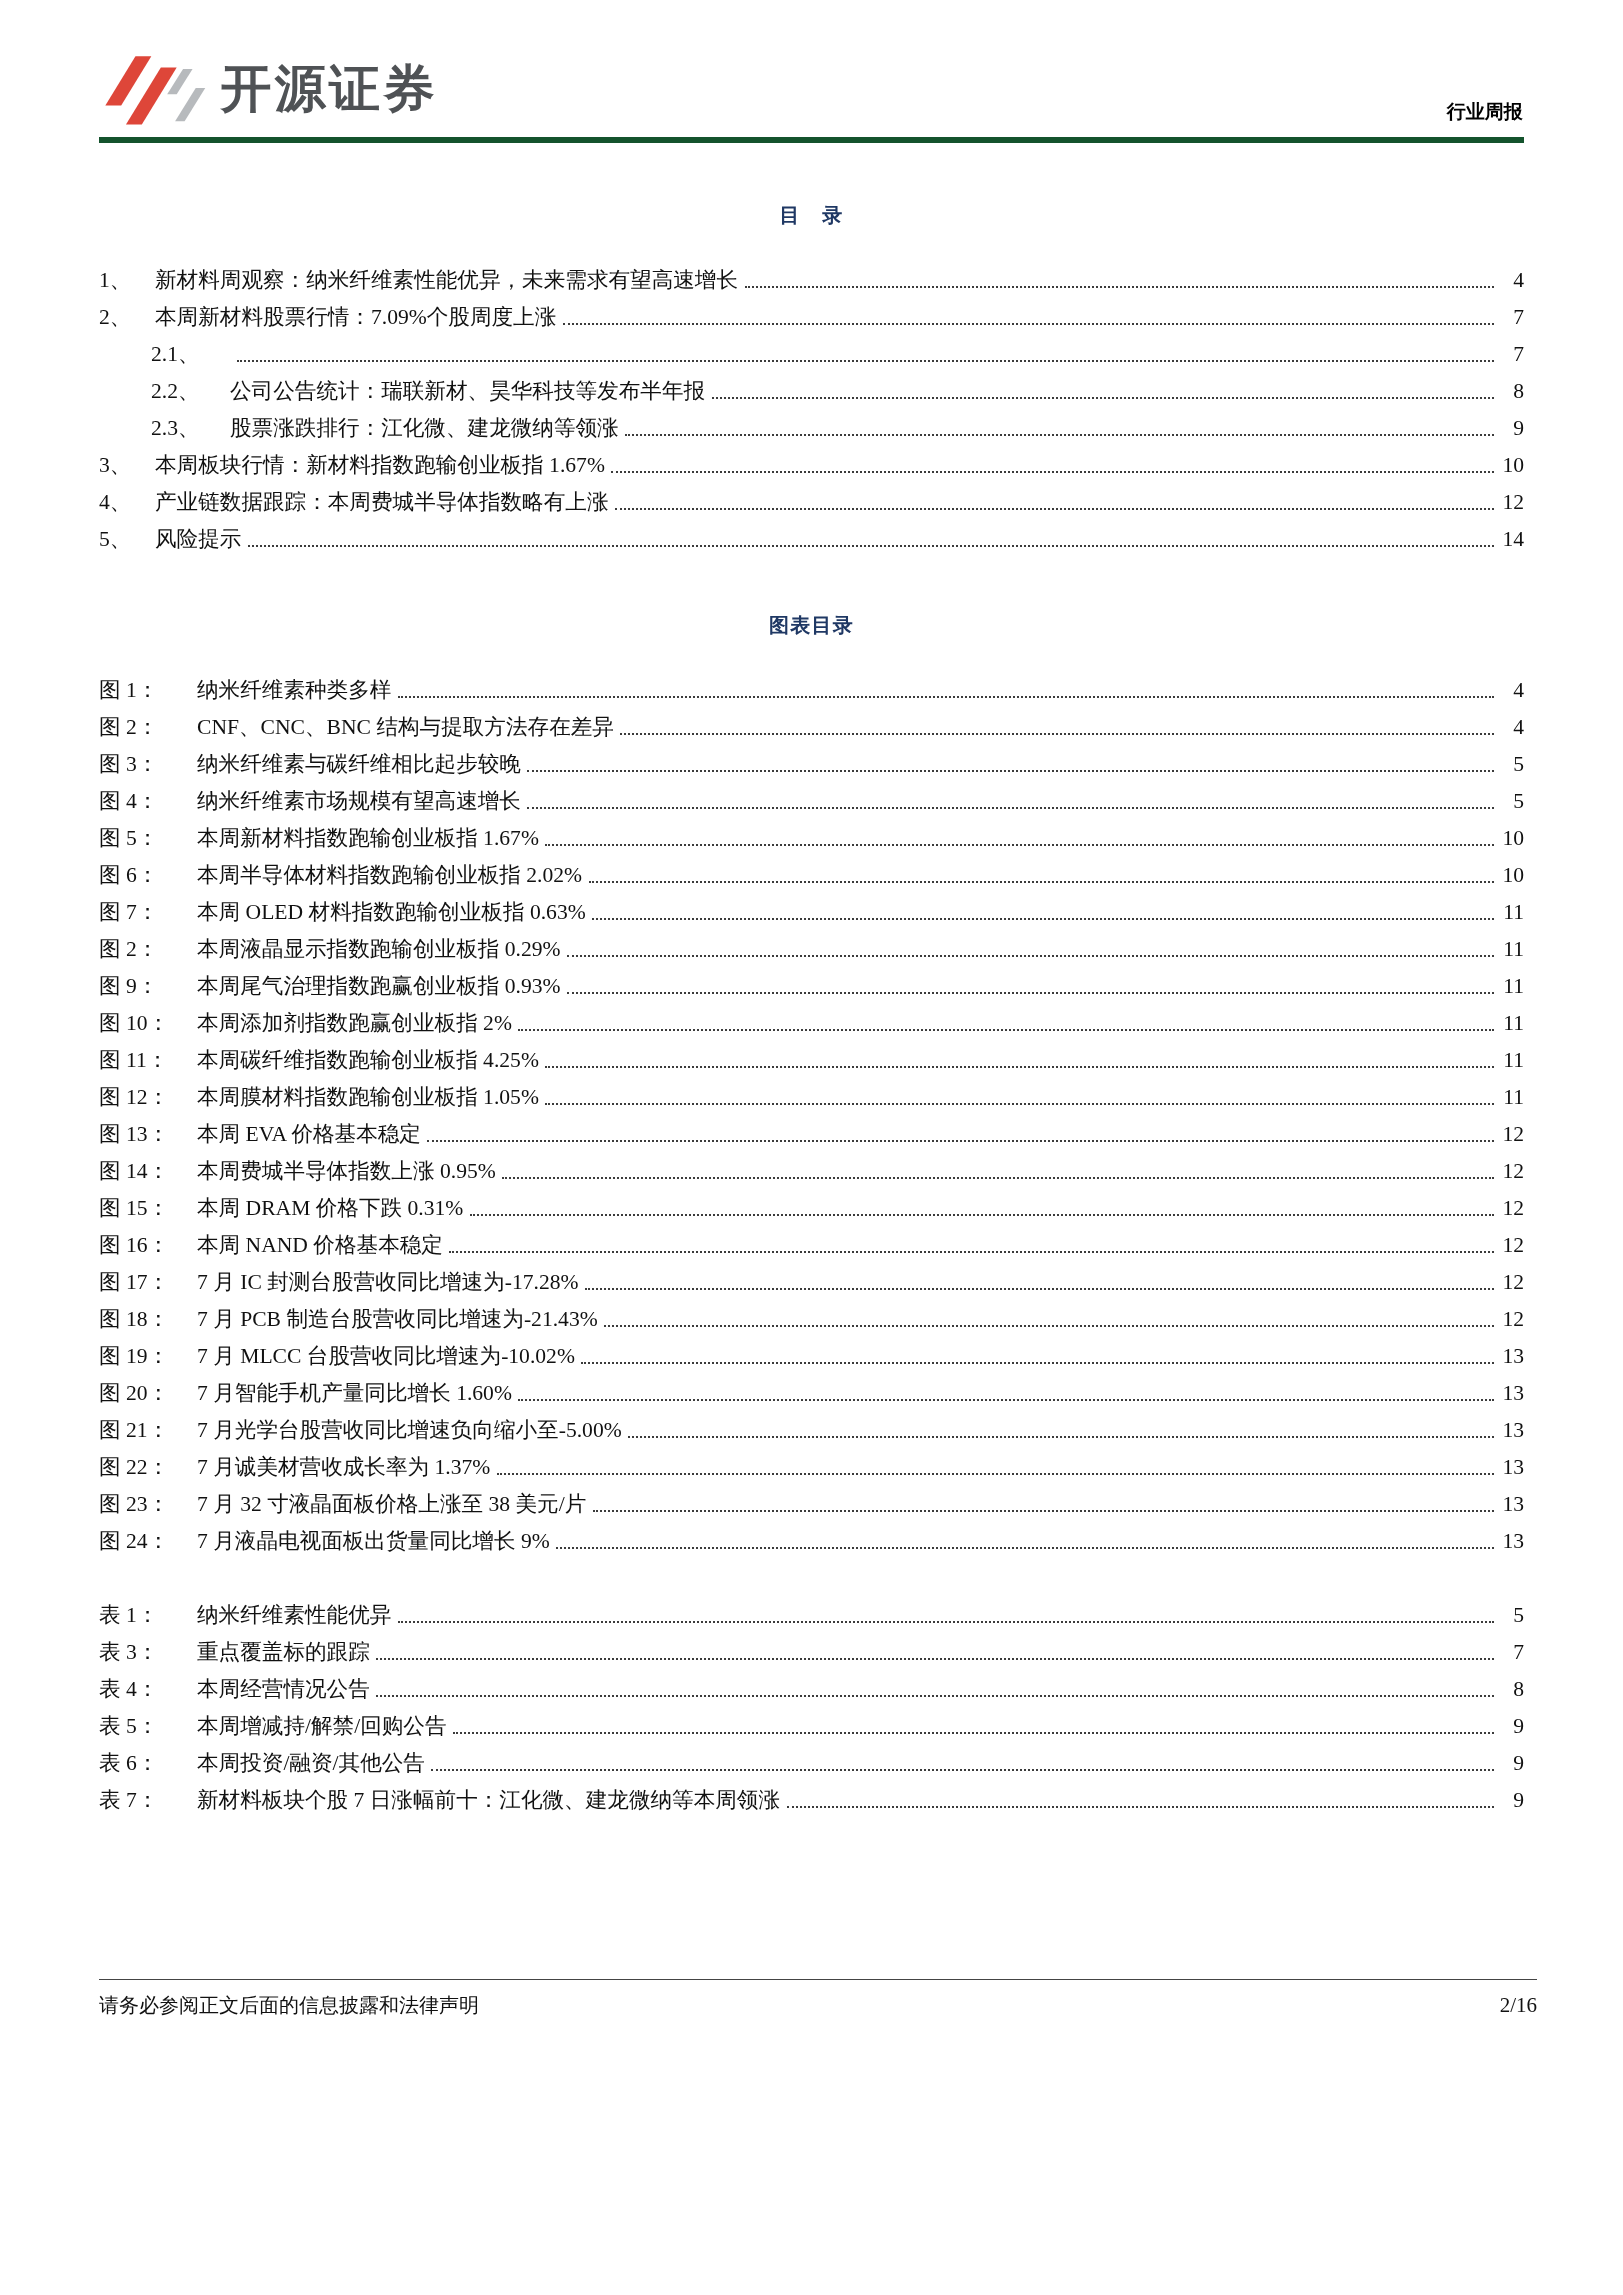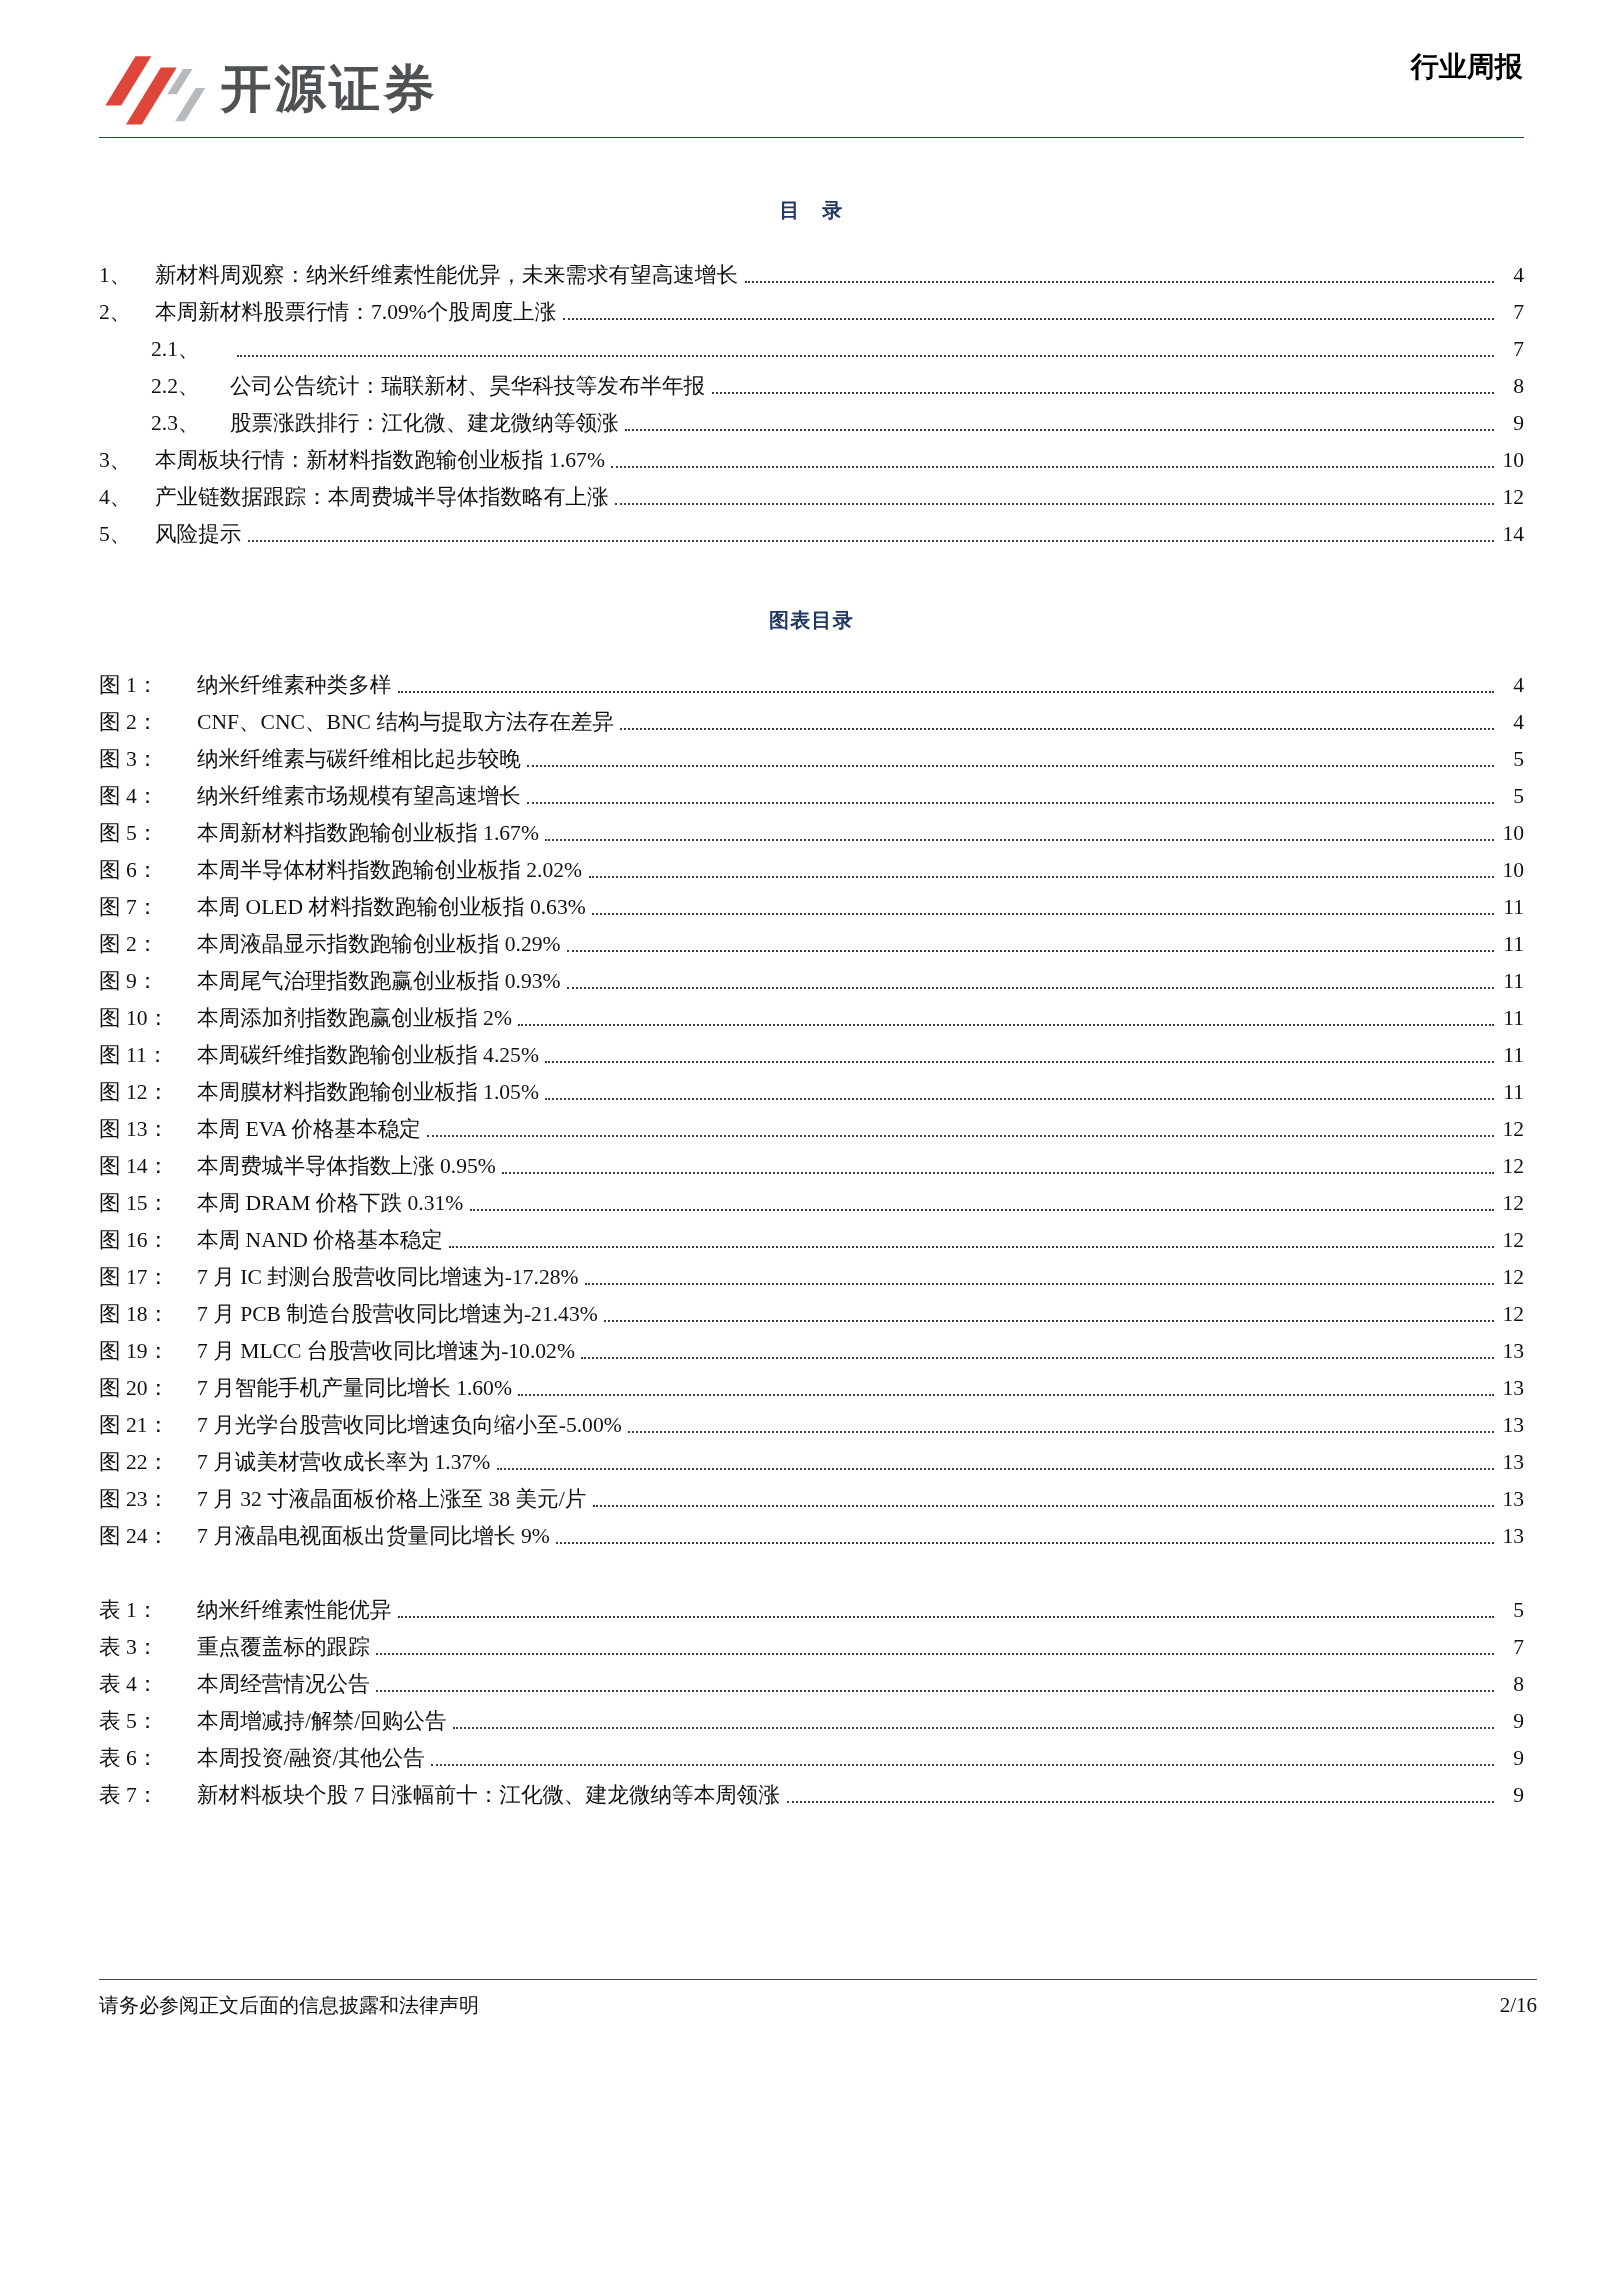--- a/index.html
+++ b/index.html
@@ -4,30 +4,30 @@
 <style>
   html,body{margin:0;padding:0}
   body{
     width:1623px;height:2295px;position:relative;background:#ffffff;
     font-family:"Liberation Serif","DejaVu Serif",serif;color:#111;overflow:hidden;
   }
   .page{position:absolute;inset:0;padding:0 99px}
 
   
   .header{
-    display:flex;justify-content:space-between;align-items:flex-start;
-    padding:48px 1.3px 9.2px 0;border-bottom:1px solid #14532d;
+    display:flex;justify-content:space-between;align-items:flex-end;
+    padding:48px 1.3px 9.2px 0;border-bottom:6px solid #14532d;
   }
   .brand{display:flex;align-items:center;gap:10.5px}
   .brand svg{display:block}
   .brand-name{
     font-family:"Liberation Sans","DejaVu Sans",sans-serif;font-weight:bold;
     font-size:51px;color:var(--brand-gray,#4F5255);letter-spacing:3.3px;line-height:1;
   }
-  .report-type{font-size:28px;font-weight:bold;padding-bottom:2.6px;color:#000}
+  .report-type{font-size:19px;font-weight:bold;padding-bottom:2.6px;color:#000}
 
   
   .section-title{
     margin-top:60px;text-align:center;font-size:20px;font-weight:bold;
     color:var(--accent-blue,#1F3864);letter-spacing:1.3px;line-height:1.2;
   }
 
   
   .list{margin-top:30px}
   .tables-list{margin-top:37px}

